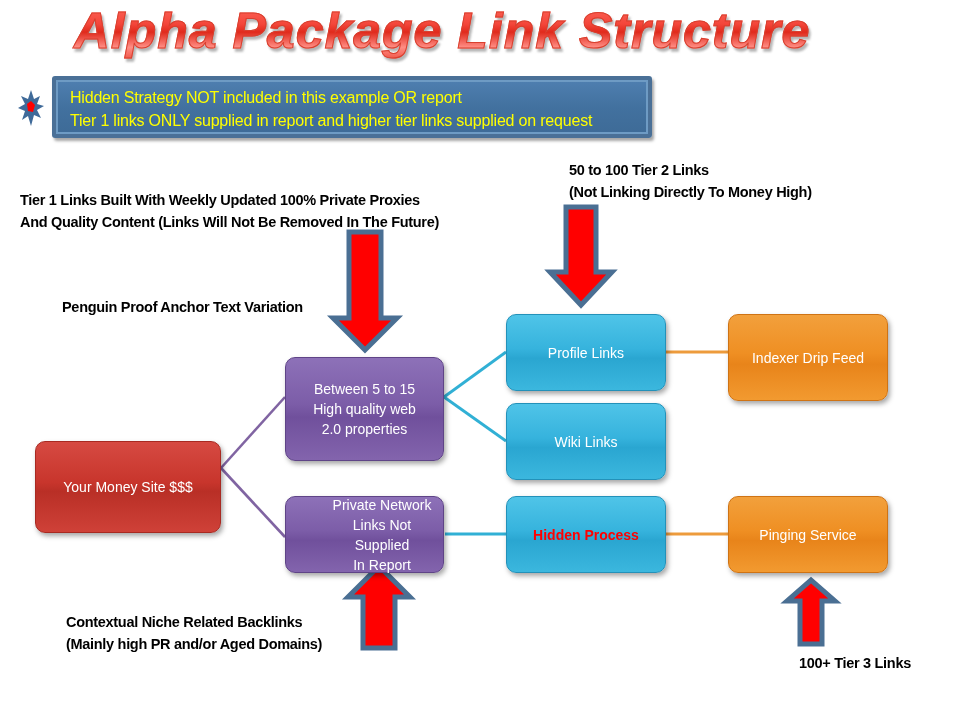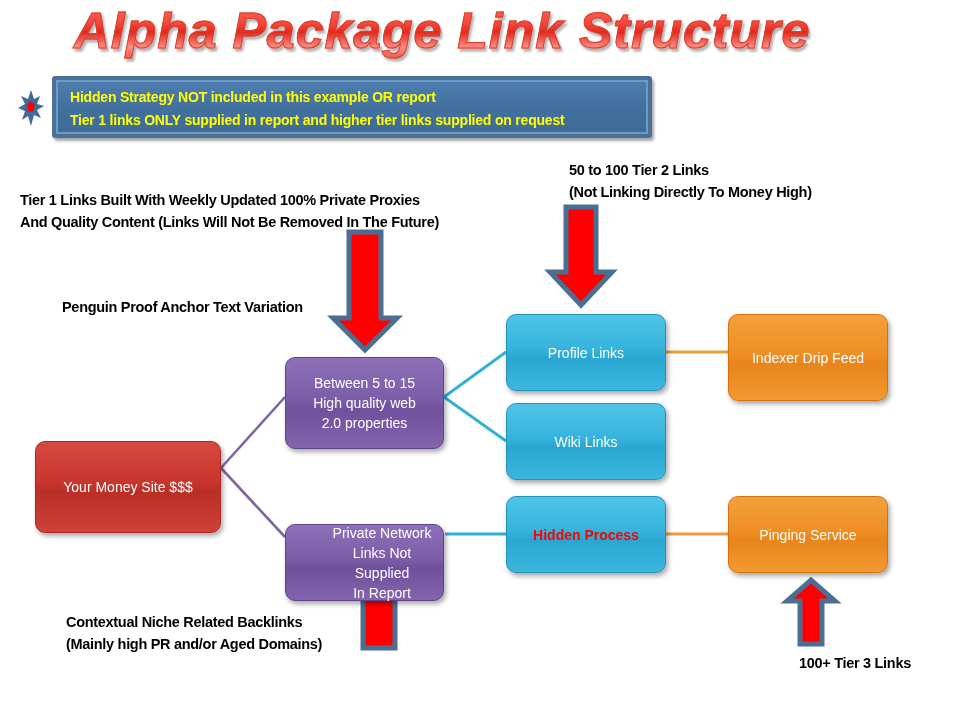--- a/index.html
+++ b/index.html
@@ -27,21 +27,21 @@
   .banner{
     position:absolute;left:52px;top:76px;width:600px;height:62px;
     background:linear-gradient(180deg,#4f7fb0 0%,#42719f 50%,#3e6b97 100%);
     border:4px solid #4a7097;
     box-shadow:inset 0 0 0 2px #6e9bc4, 2px 3px 3px rgba(0,0,0,.35);
     border-radius:3px;
     padding:6px 10px 0 14px;
     box-sizing:border-box;
   }
   .banner-line{
-    color:#ffff00;font-size:14px;font-weight:bold;line-height:23px;
+    color:#ffff00;font-size:16px;font-weight:normal;line-height:23px;
     white-space:nowrap;letter-spacing:-0.2px;
   }
   .burst{position:absolute;left:18px;top:90px;width:26px;height:36px;}
 
   
   .cap{position:absolute;color:#000;font-size:14.5px;font-weight:bold;line-height:20px;white-space:nowrap;letter-spacing:-0.3px;}
 
   
   .node{
     position:absolute;border-radius:10px;box-sizing:border-box;
@@ -111,29 +111,29 @@
 
     <polygon points="363,648 363,597 348,597 379,566 410,597 395,597 395,648" fill="#ff0000" stroke="#4a6f93" stroke-width="5" stroke-linejoin="miter"></polygon>
 
     <polygon points="800,644 800,601 787,601 811,580 835,601 822,601 822,644" fill="#ff0000" stroke="#4a6f93" stroke-width="5" stroke-linejoin="miter"></polygon>
   </svg>
 
   <div class="node n-red" style="left:35px;top:422px;width:186px;height:92px;">
     <span class="lbl">Your Money Site $$$</span>
   </div>
 
-  <div class="node n-purple" style="left:285px;top:357px;width:159px;height:92px;">
+  <div class="node n-purple" style="left:285px;top:357px;width:159px;height:104px;">
     <span class="lbl">
       <span>Between 5 to 15</span><br>
       <span>High quality web</span><br>
       <span>2.0 properties</span>
     </span>
   </div>
 
-  <div class="node n-purple" style="left:285px;top:524px;width:159px;height:77px;padding-left:41px;">
+  <div class="node n-purple" style="left:285px;top:496px;width:159px;height:77px;padding-left:41px;">
     <span class="lbl">
       <span>Private Network</span><br>
       <span>Links Not Supplied</span><br>
       <span>In Report</span>
     </span>
   </div>
 
   <div class="node n-blue" style="left:506px;top:314px;width:160px;height:77px;">
     <span class="lbl">Profile Links</span>
   </div>

